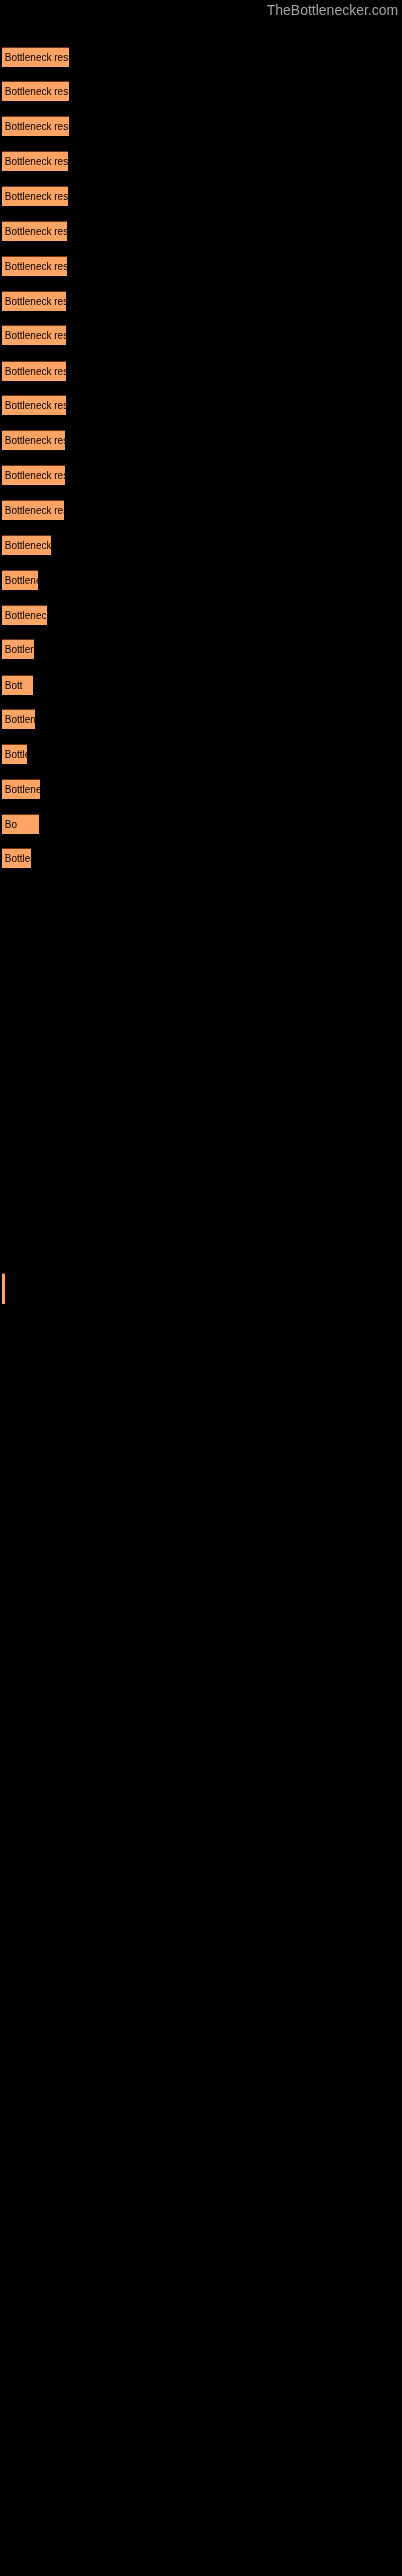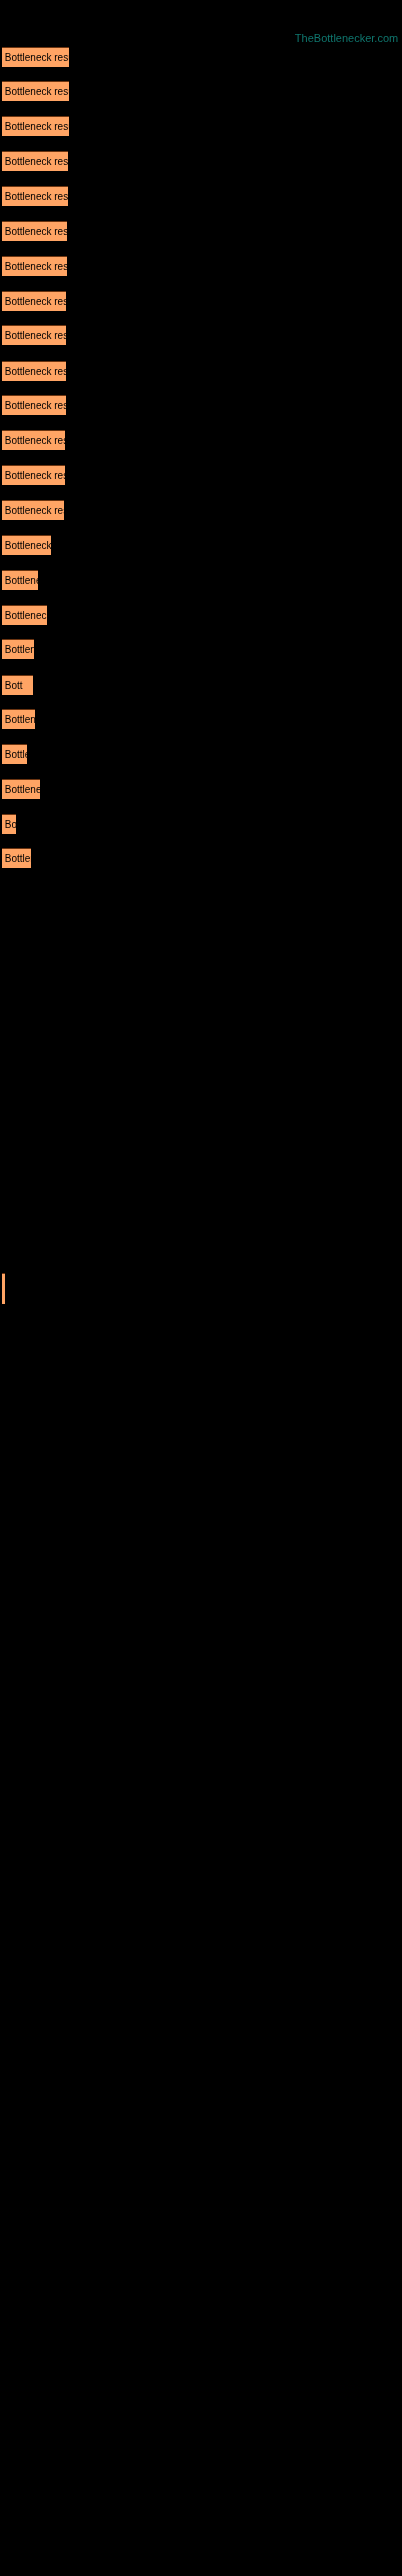--- a/index.html
+++ b/index.html
@@ -20,27 +20,26 @@
     position: absolute;
     left: 0; top: 0;
     width: 403px;
     height: 2576px;
     background: #000000;
   }
   .site-title {
     position: absolute;
     right: 4.8px;
     top: 0.8px;
-    font-size: 11px;
+    font-size: 14px;
     line-height: 19.3px;
-    color: #0f766e;
+    color: #a3a3a3;
     font-family: "Liberation Sans", sans-serif;
     letter-spacing: 0px;
     white-space: nowrap;
-    margin-top: 28px;
   }
   .bars-layer {
     position: absolute;
     left: 0; top: 0;
     width: 403px;
     height: 2576px;
   }
   .bar {
     position: absolute;
     left: 2.4px;
@@ -139,21 +138,21 @@
     </div>
     <div class="bar" style="top:709px;width:33px;">
       <span class="bar-label">Bottlene</span>
     </div>
     <div class="bar" style="top:744px;width:25px;">
       <span class="bar-label">Bottle</span>
     </div>
     <div class="bar" style="top:779px;width:38px;">
       <span class="bar-label">Bottlenec</span>
     </div>
-    <div class="bar" style="top:814px;width:14px;">
+    <div class="bar" style="top:814px;width:37px;">
       <span class="bar-label">Bo</span>
     </div>
     <div class="bar" style="top:848px;width:29px;">
       <span class="bar-label">Bottlen</span>
     </div>
 
     <div class="tick-mark" style="top:1273px;height:31px;"></div>
 
   </div>
 </div>

